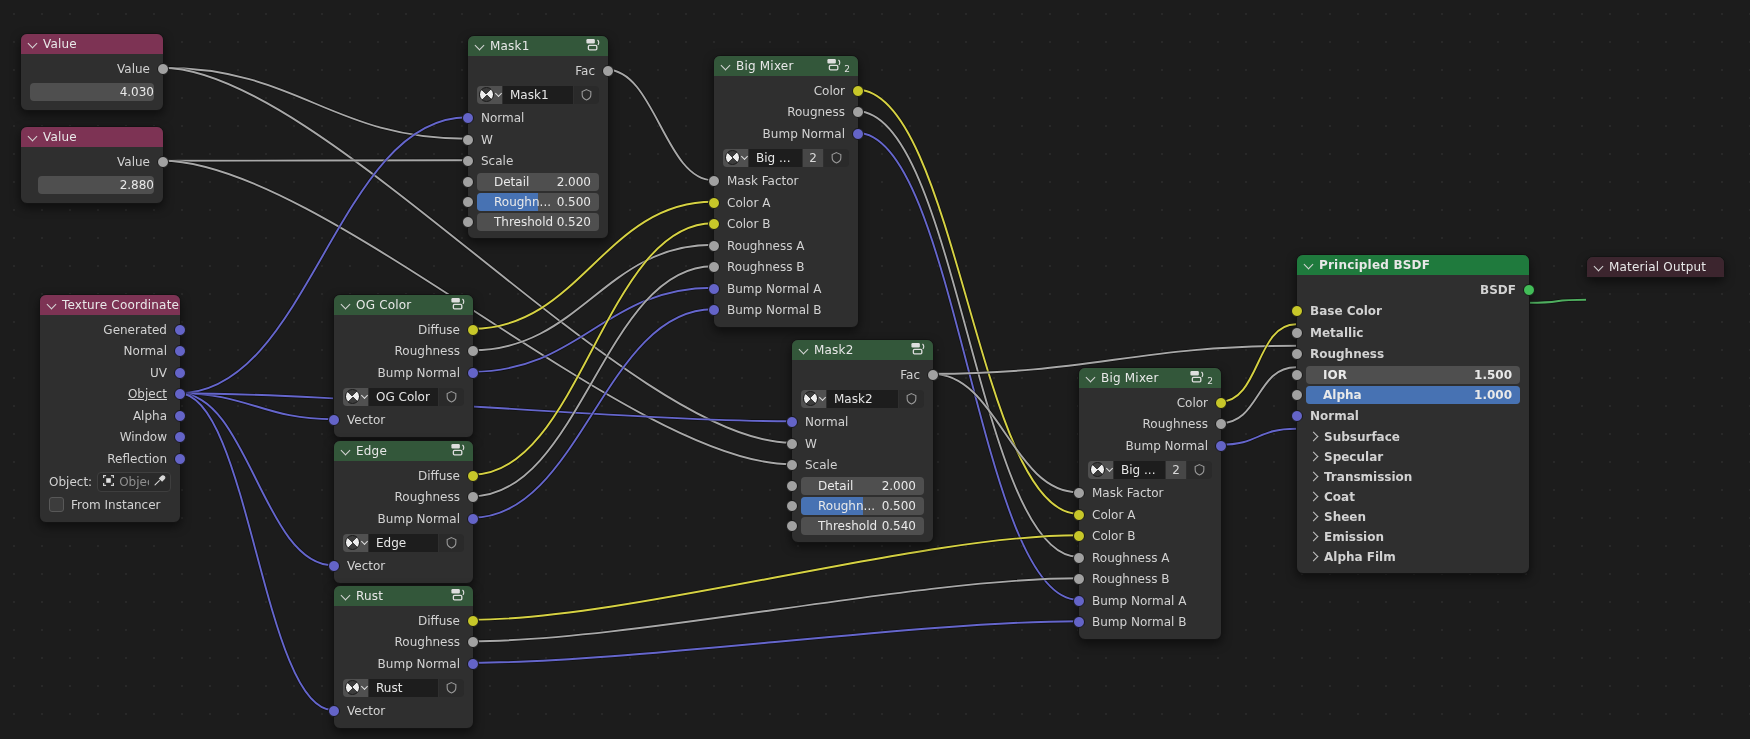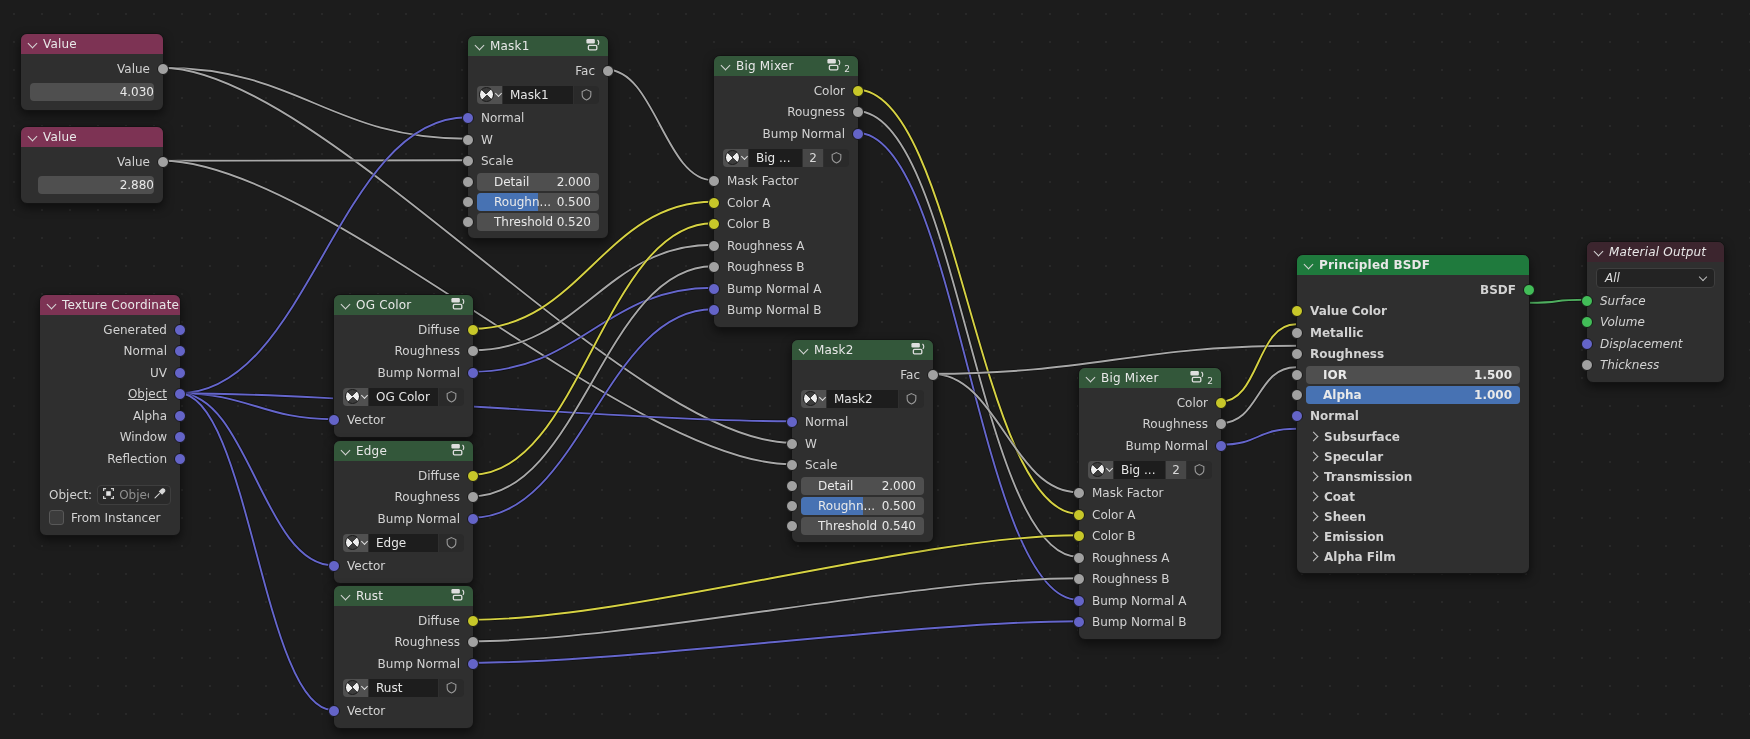--- a/index.html
+++ b/index.html
@@ -44,21 +44,21 @@
     transform:rotate(-45deg);margin-top:-2px;}
   .grp .nm{flex:1;background:#1d1d1d;color:#e6e6e6;display:flex;align-items:center;padding:0 7px;
     white-space:nowrap;overflow:hidden;}
   .grp .cnt{width:20px;background:#474747;display:flex;align-items:center;justify-content:center;}
   .grp .shield{width:25px;background:#2a2a2a;border-radius:0 4px 4px 0;display:flex;
     align-items:center;justify-content:center;}
   .selbox{flex:1;height:18px;background:#232323;border:1px solid #3e3e3e;border-radius:4px;
     display:flex;align-items:center;padding:0 8px;color:#dcdcdc;}
   .selbox .chevd{margin-left:auto;width:5px;height:5px;border-left:1.4px solid #bbb;
     border-bottom:1.4px solid #bbb;transform:rotate(-45deg);margin-top:-2px;}
-  .objrow{gap:5px;margin-top:13px;}
+  .objrow{gap:5px;}
   .objfield{flex:1;height:18px;background:#2a2a2a;border:1px solid #3e3e3e;border-radius:4px;
     display:flex;align-items:center;gap:4px;padding:0 4px;color:#8f8f8f;overflow:hidden;}
   .objfield .ph{flex:1;white-space:nowrap;overflow:hidden;}
   .cbox{width:13px;height:13px;background:#3c3c3c;border:1px solid #585858;border-radius:3px;flex:none;}
   .ckrow{gap:7px;}
 </style>
 </head>
 <body>
 
 <div id="canvas" style="width: 1750px; height: 739px; background-color: rgb(28, 28, 28);">
@@ -609,21 +609,21 @@
         <div class="hdr" style="background: rgb(31, 122, 61);">
           <div class="chev"></div>
           <div class="title">Principled BSDF</div>
         </div>
         <div class="body">
           <div class="row out" style="height: 21.5px;">
             <div class="slabel">BSDF</div>
             <div class="dot o" style="background: rgb(66, 189, 88);"></div>
           </div>
           <div class="row in" style="height: 21.5px;">
-            <div class="slabel">Value Color</div>
+            <div class="slabel">Base Color</div>
             <div class="dot i" style="background: rgb(199, 199, 41);"></div>
           </div>
           <div class="row in" style="height: 21.5px;">
             <div class="slabel">Metallic</div>
             <div class="dot i" style="background: rgb(161, 161, 161);"></div>
           </div>
           <div class="row in" style="height: 21.5px;">
             <div class="slabel">Roughness</div>
             <div class="dot i" style="background: rgb(161, 161, 161);"></div>
           </div>
@@ -669,44 +669,20 @@
           <div class="row collapse" style="height: 20px;">
             <div class="chevr"></div>
             <div class="slabel">Emission</div>
           </div>
           <div class="row collapse" style="height: 20px;">
             <div class="chevr"></div>
             <div class="slabel">Alpha Film</div>
           </div>
         </div>
       </div>
-      <div class="node" style="left: 1586px; top: 241px; width: 137px; font-style: italic;">
+      <div class="node" style="left: 1586px; top: 256px; width: 137px;">
         <div class="hdr" style="background: rgb(60, 37, 46);">
           <div class="chev"></div>
           <div class="title">Material Output</div>
-        </div>
-        <div class="body">
-          <div class="row wrow" style="height: 24px;">
-            <div class="selbox">
-              <div>All</div>
-              <div class="chevd"></div>
-            </div>
-          </div>
-          <div class="row in" style="height: 21.5px;">
-            <div class="slabel">Surface</div>
-            <div class="dot i" style="background: rgb(66, 189, 88);"></div>
-          </div>
-          <div class="row in" style="height: 21.5px;">
-            <div class="slabel">Volume</div>
-            <div class="dot i" style="background: rgb(66, 189, 88);"></div>
-          </div>
-          <div class="row in" style="height: 21.5px;">
-            <div class="slabel">Displacement</div>
-            <div class="dot i" style="background: rgb(100, 100, 200);"></div>
-          </div>
-          <div class="row in" style="height: 21.5px;">
-            <div class="slabel">Thickness</div>
-            <div class="dot i" style="background: rgb(161, 161, 161);"></div>
-          </div>
         </div>
       </div>
     </div>
 </div>
 
 </body></html>

